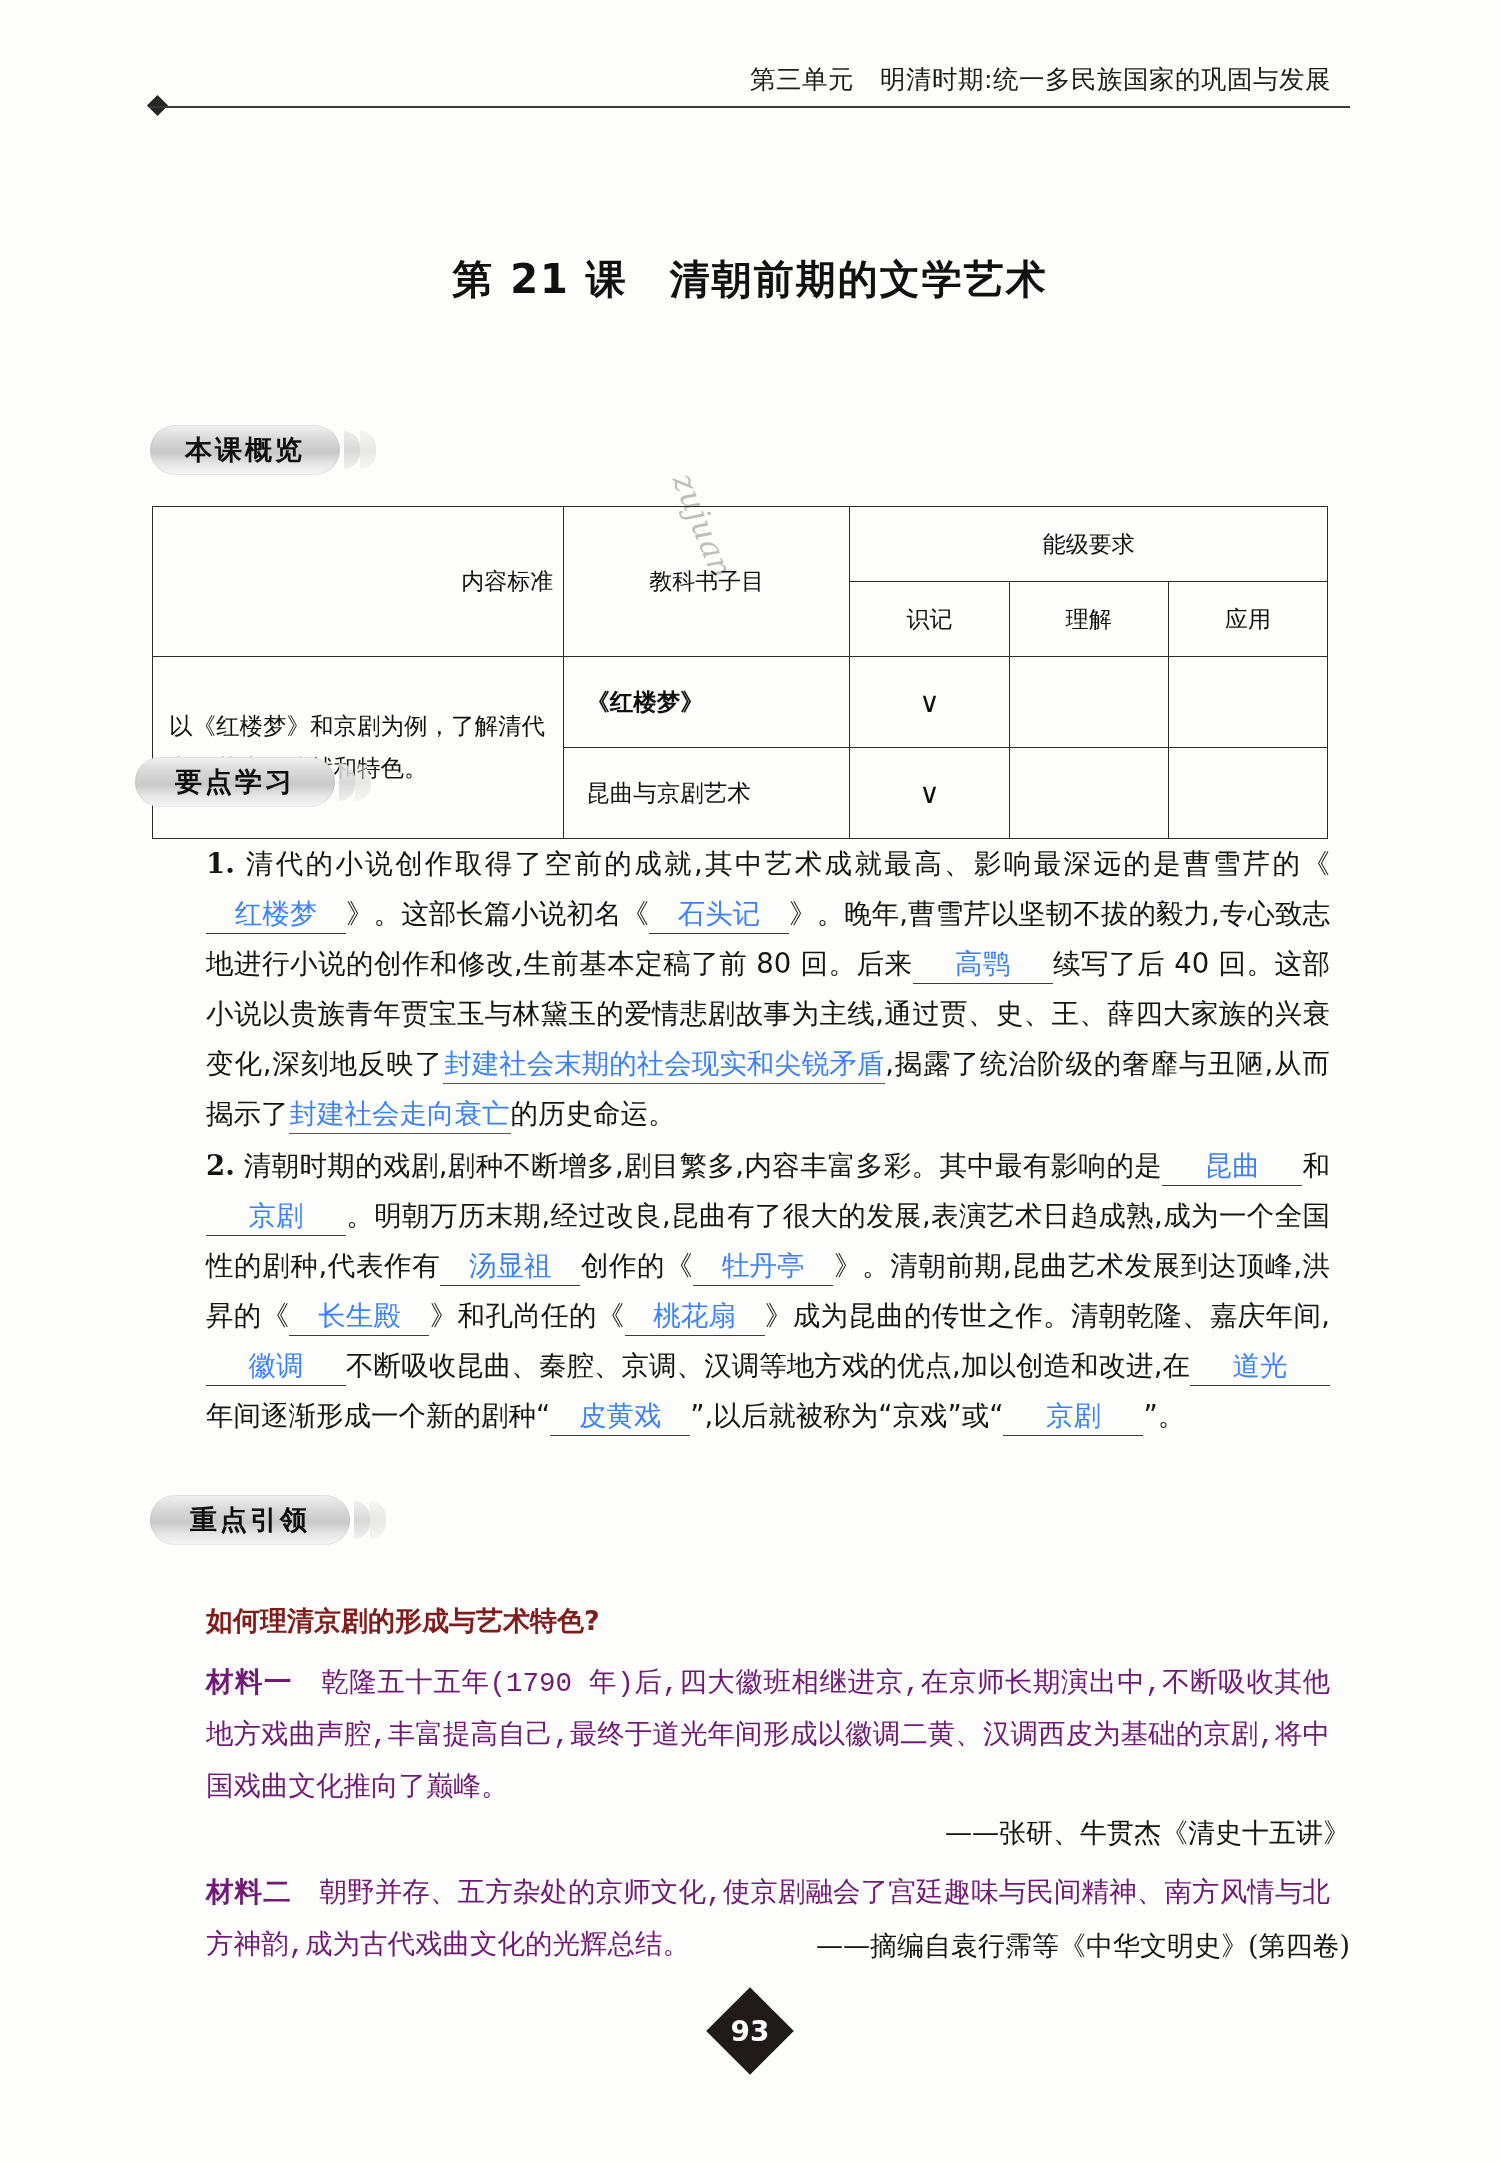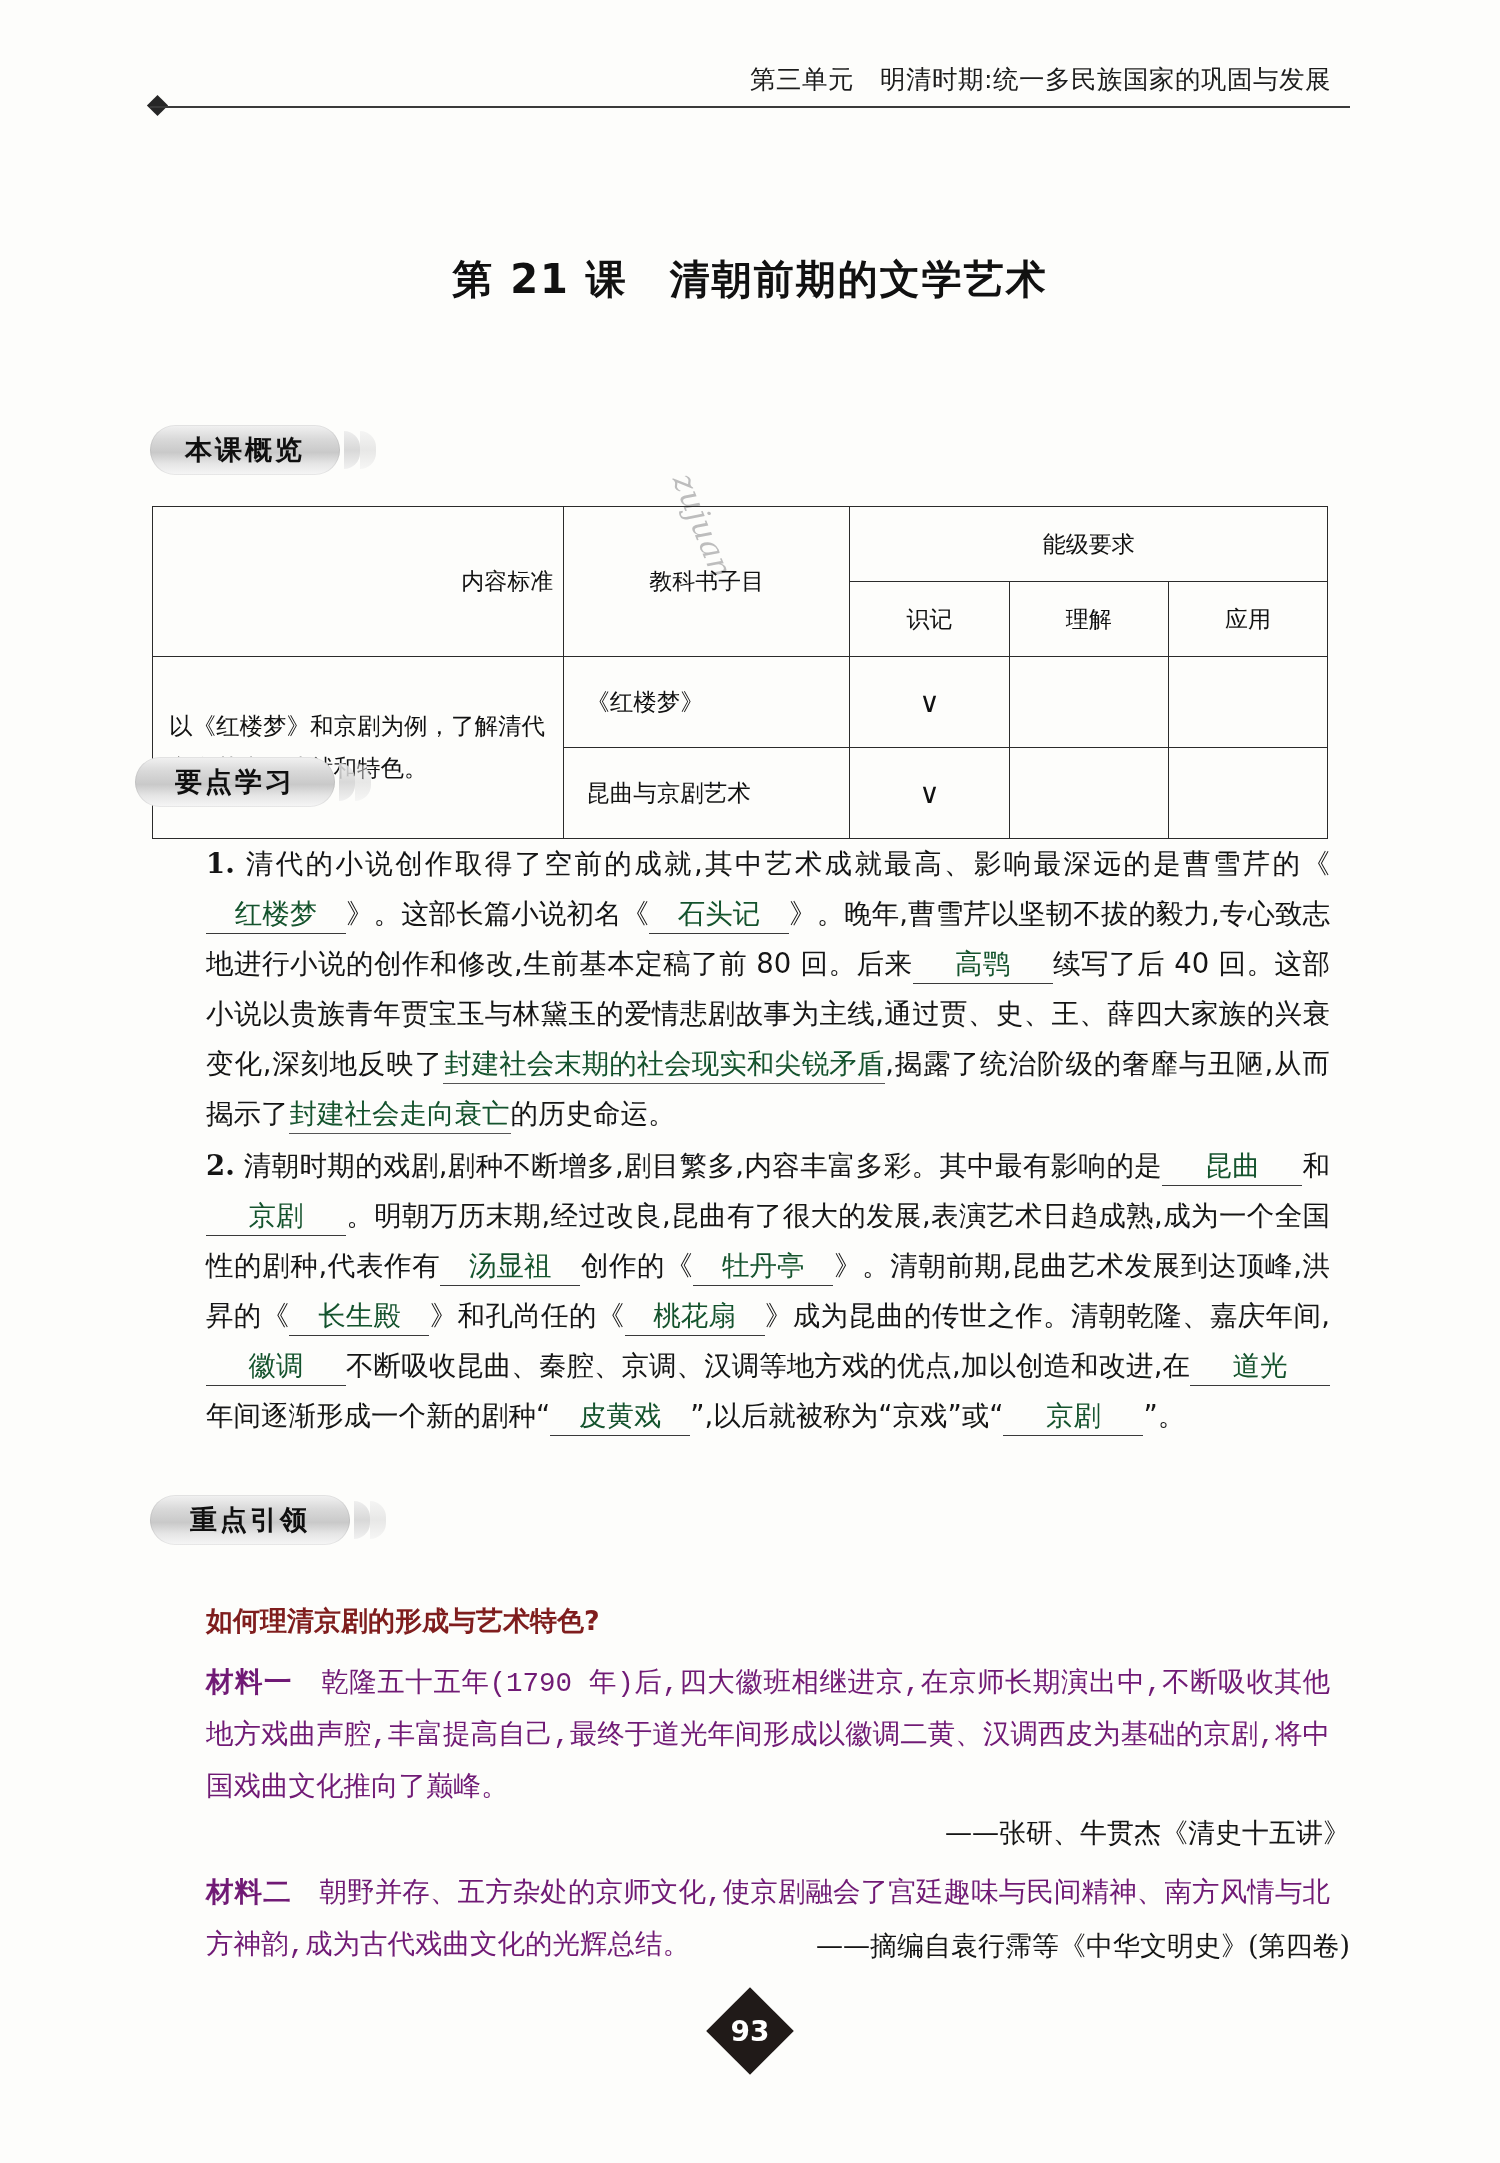--- a/index.html
+++ b/index.html
@@ -160,21 +160,21 @@
     font-family: "DejaVu Sans", "Liberation Sans", sans-serif;
     text-align: justify;
   }
   .para { margin: 0 0 2px 0; }
   .para .idx {
     font-weight: bold;
     font-family: "DejaVu Serif", "Liberation Serif", serif;
   }
   .indent2 { padding-left: 56px; }
   .blank {
-    color: #14532d;
+    color: #3b82f6;
     border-bottom: 1.6px solid #3a3a3a;
     padding: 0 6px 1px 6px;
     display: inline-block;
     line-height: 38px;
   }
   .blank.wide { min-width: 128px; text-align: center; }
   .blank.flow {
     border-bottom: 1.6px solid #555;
     padding: 0 1px 1px 1px;
   }
@@ -277,21 +277,21 @@
       <td rowspan="2" style="width:290px;">教科书子目</td>
       <td colspan="3" class="mid">能级要求</td>
     </tr>
     <tr>
       <td class="mid" style="width:152px;">识记</td>
       <td class="mid" style="width:152px;">理解</td>
       <td class="mid" style="width:152px;">应用</td>
     </tr>
     <tr>
       <td rowspan="2" class="left-cell">以《红楼梦》和京剧为例，了解清代文学艺术的成就和特色。</td>
-      <td class="sub-cell" style="height:78px;">《红楼梦》</td>
+      <td class="sub-cell" style="height:78px;font-weight:bold;">《红楼梦》</td>
       <td class="check">∨</td>
       <td></td>
       <td></td>
     </tr>
     <tr>
       <td class="sub-cell" style="height:78px;">昆曲与京剧艺术</td>
       <td class="check">∨</td>
       <td></td>
       <td></td>
     </tr>

